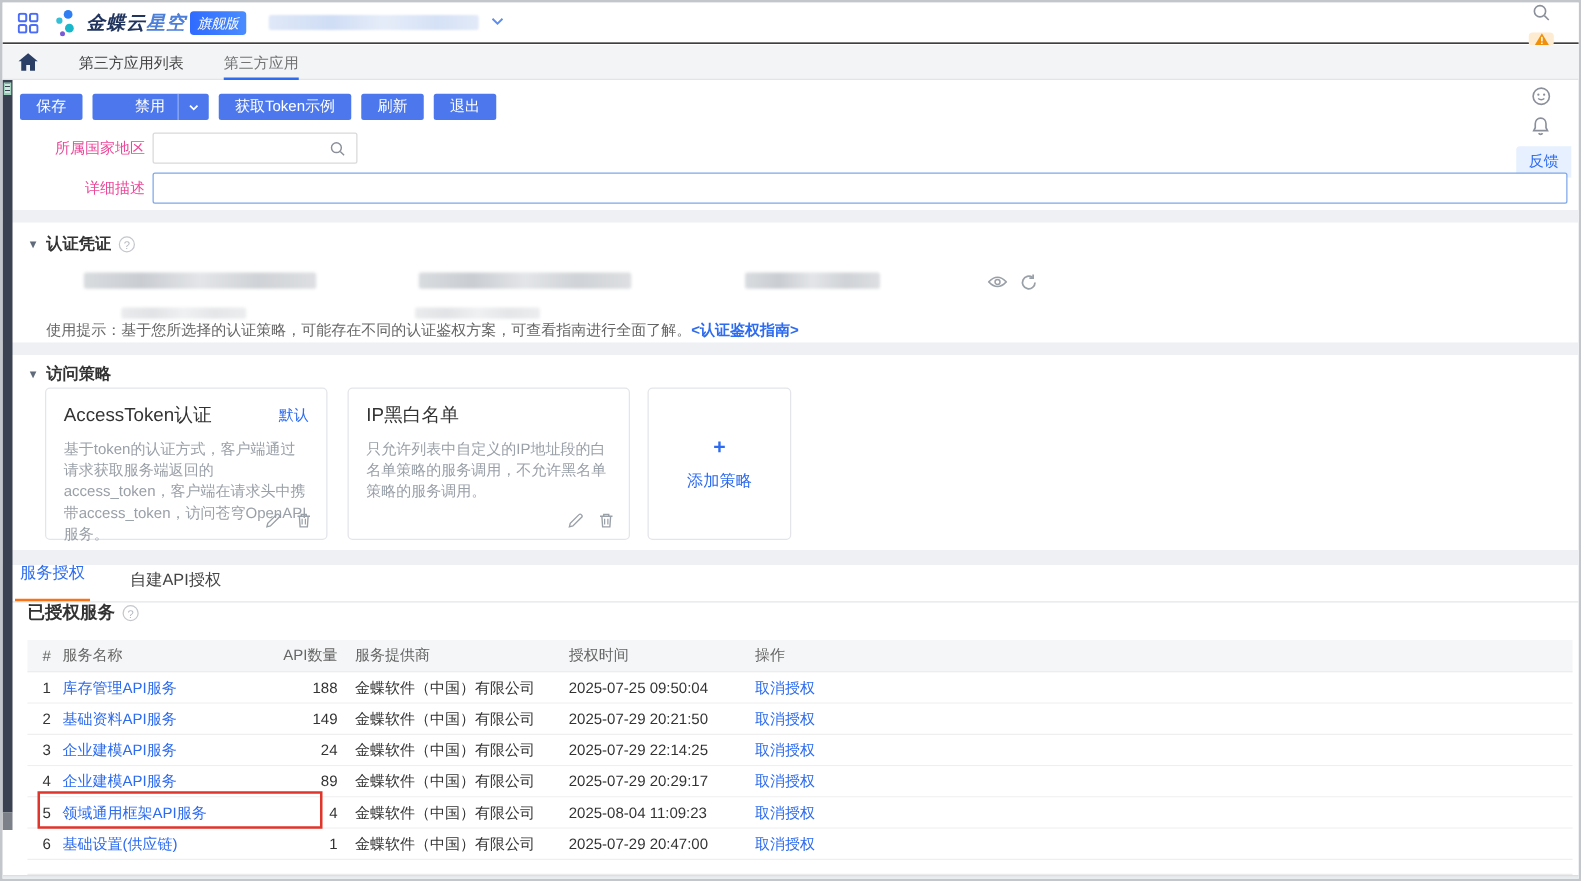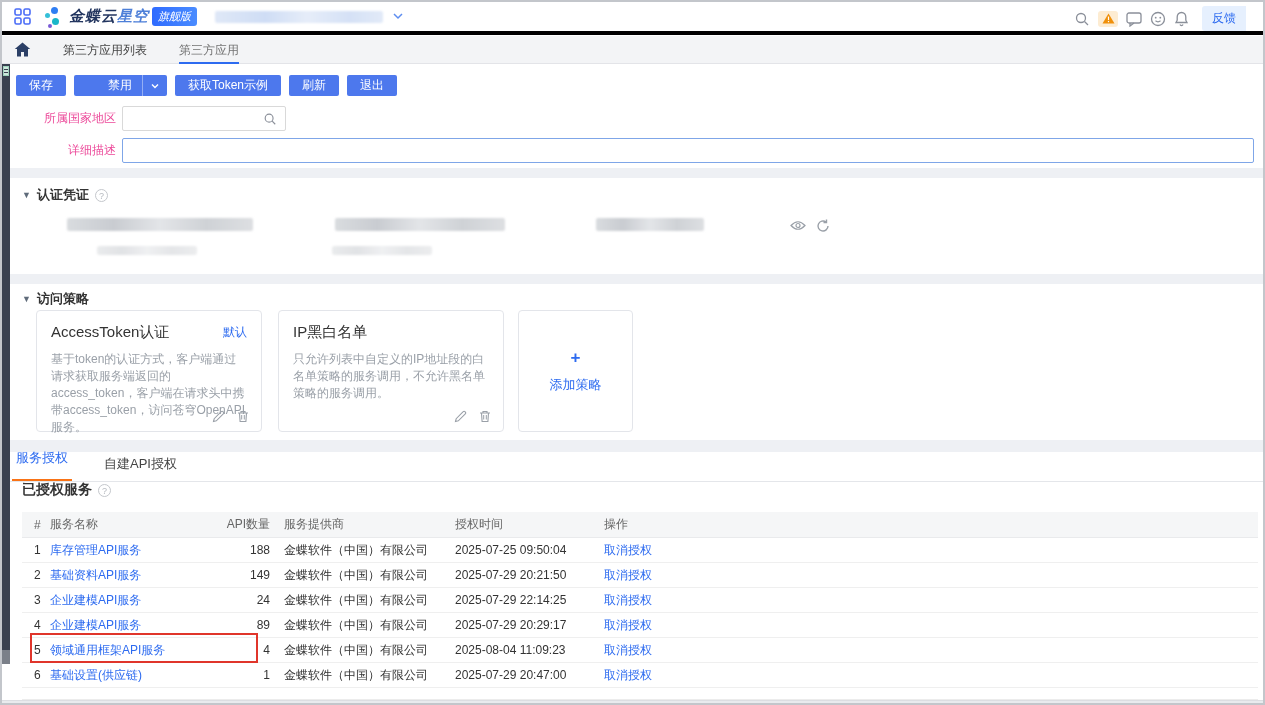--- a/index.html
+++ b/index.html
@@ -3,35 +3,35 @@
 <meta charset="utf-8">
 <style>
   * { margin:0; padding:0; box-sizing:border-box; }
   html,body { background:#fff; }
   .page {
     position:relative; width:1265px; height:705px;
     border:2px solid #c3c6cb; background:#fff; overflow:hidden;
     font-family:"Liberation Sans","DejaVu Sans",sans-serif; color:#333; font-size:12px;
   }
   
-  .topbar { position:absolute; left:0; top:0; width:100%; height:33px; background:#fff; border-bottom:4px solid #000000; display:flex; align-items:center; }
+  .topbar { position:absolute; left:0; top:0; width:100%; height:33px; background:#fff; border-bottom:1px solid #000000; display:flex; align-items:center; }
   .grid-icon { margin-left:12px; width:17px; height:17px; display:inline-block; }
   .logo-dots { position:relative; width:20px; height:20px; margin-left:12px; }
   .logo-dots i { position:absolute; border-radius:50%; }
   .d1 { width:7px; height:7px; background:#2f7ef3; left:8px; top:0; }
   .d2 { width:5px; height:5px; background:#35c0d8; left:2px; top:6px; }
   .d3 { width:7px; height:7px; background:#19b7c9; left:9px; top:11px; }
   .d4 { width:4px; height:4px; background:#7a5bd6; left:5px; top:17px; }
   .logo-text { margin-left:6px; font-style:italic; font-weight:bold; font-size:15px; letter-spacing:1px; }
   .logo-primary { color:#22355f; }
   .logo-secondary { color:#4d7fd8; }
   .edition-badge { margin-left:3px; background:linear-gradient(90deg,#2f6bff,#4a8cff); color:#fff; font-size:11px; padding:2px 6px; border-radius:3px; font-style:italic; }
   .org-redacted { margin-left:18px; width:168px; height:12px; border-radius:2px;
     background:linear-gradient(90deg,#dfe8f7 0%,#cfddf5 30%,#e6edf9 55%,#d5e1f6 80%,#e2eaf8 100%); filter:blur(1px); }
-  .topbar-right { position:absolute; right:0; top:0; height:33px; display:flex; align-items:center; gap:8px; padding-right:17px; }
+  .topbar-right { position:absolute; right:0; top:0; height:33px; display:flex; align-items:center; gap:8px; padding-right:6px;flex-direction:column; }
   .tb-icon { width:16px; height:16px; display:inline-block; color:#8a8f99; }
   .warn-badge { width:20px; height:16px; background:#fdecd2; border-radius:3px; display:flex; align-items:center; justify-content:center; }
   .feedback-pill { background:#e6f0fe; color:#2d6bf0; font-size:12px; padding:4px 10px 4px 10px; border-radius:3px 0 0 3px; margin-left:4px; white-space:nowrap; }
   
   .tabbar { position:absolute; left:0; top:34px; width:100%; height:28px; background:#f3f4f6; border-bottom:1px solid #e3e4e8; display:flex; align-items:center; }
   .home-icon { margin-left:12px; width:17px; height:15px; color:#2b3f66; }
   .nav-tab { font-size:12px; color:#444; margin-left:32px; height:28px; line-height:28px; cursor:pointer; }
   .nav-tab.active { color:#737373; border-bottom:2px solid #2d6bf0; }
   
   .left-strip { position:absolute; left:0; top:62px; width:8px; height:586px; background:#3a4150; z-index:5; }
@@ -229,20 +229,23 @@
     <span>
       <svg width="14" height="14" viewBox="0 0 14 14">
           <path d="M12 7a5 5 0 1 1-2-4" fill="none" stroke="#9aa0a8" stroke-width="1.4"></path>
           <path d="M10.5 0.5l0 3-3 0" fill="none" stroke="#9aa0a8" stroke-width="1.4"></path>
         </svg>
     </span>
   </div>
   <span class="redacted light" style="left:95px; top:244px; width:100px;"></span>
   <span class="redacted light" style="left:330px; top:244px; width:100px;"></span>
 
+  <div class="tip-line" style="left:35px; top:254px;">
+    <span>使用提示：基于您所选择的认证策略，可能存在不同的认证鉴权方案，可查看指南进行全面了解。</span><span class="tip-link">&lt;认证鉴权指南&gt;</span>
+  </div>
 
   <div class="band" style="top:272px; height:10px;"></div>
 
   <div class="section-header" style="left:20px; top:288px;">
     <span class="tri">▼</span>
     <span>访问策略</span>
   </div>
 
   <div class="card" style="left:34px; width:226px;">
     <div class="card-title-row">

